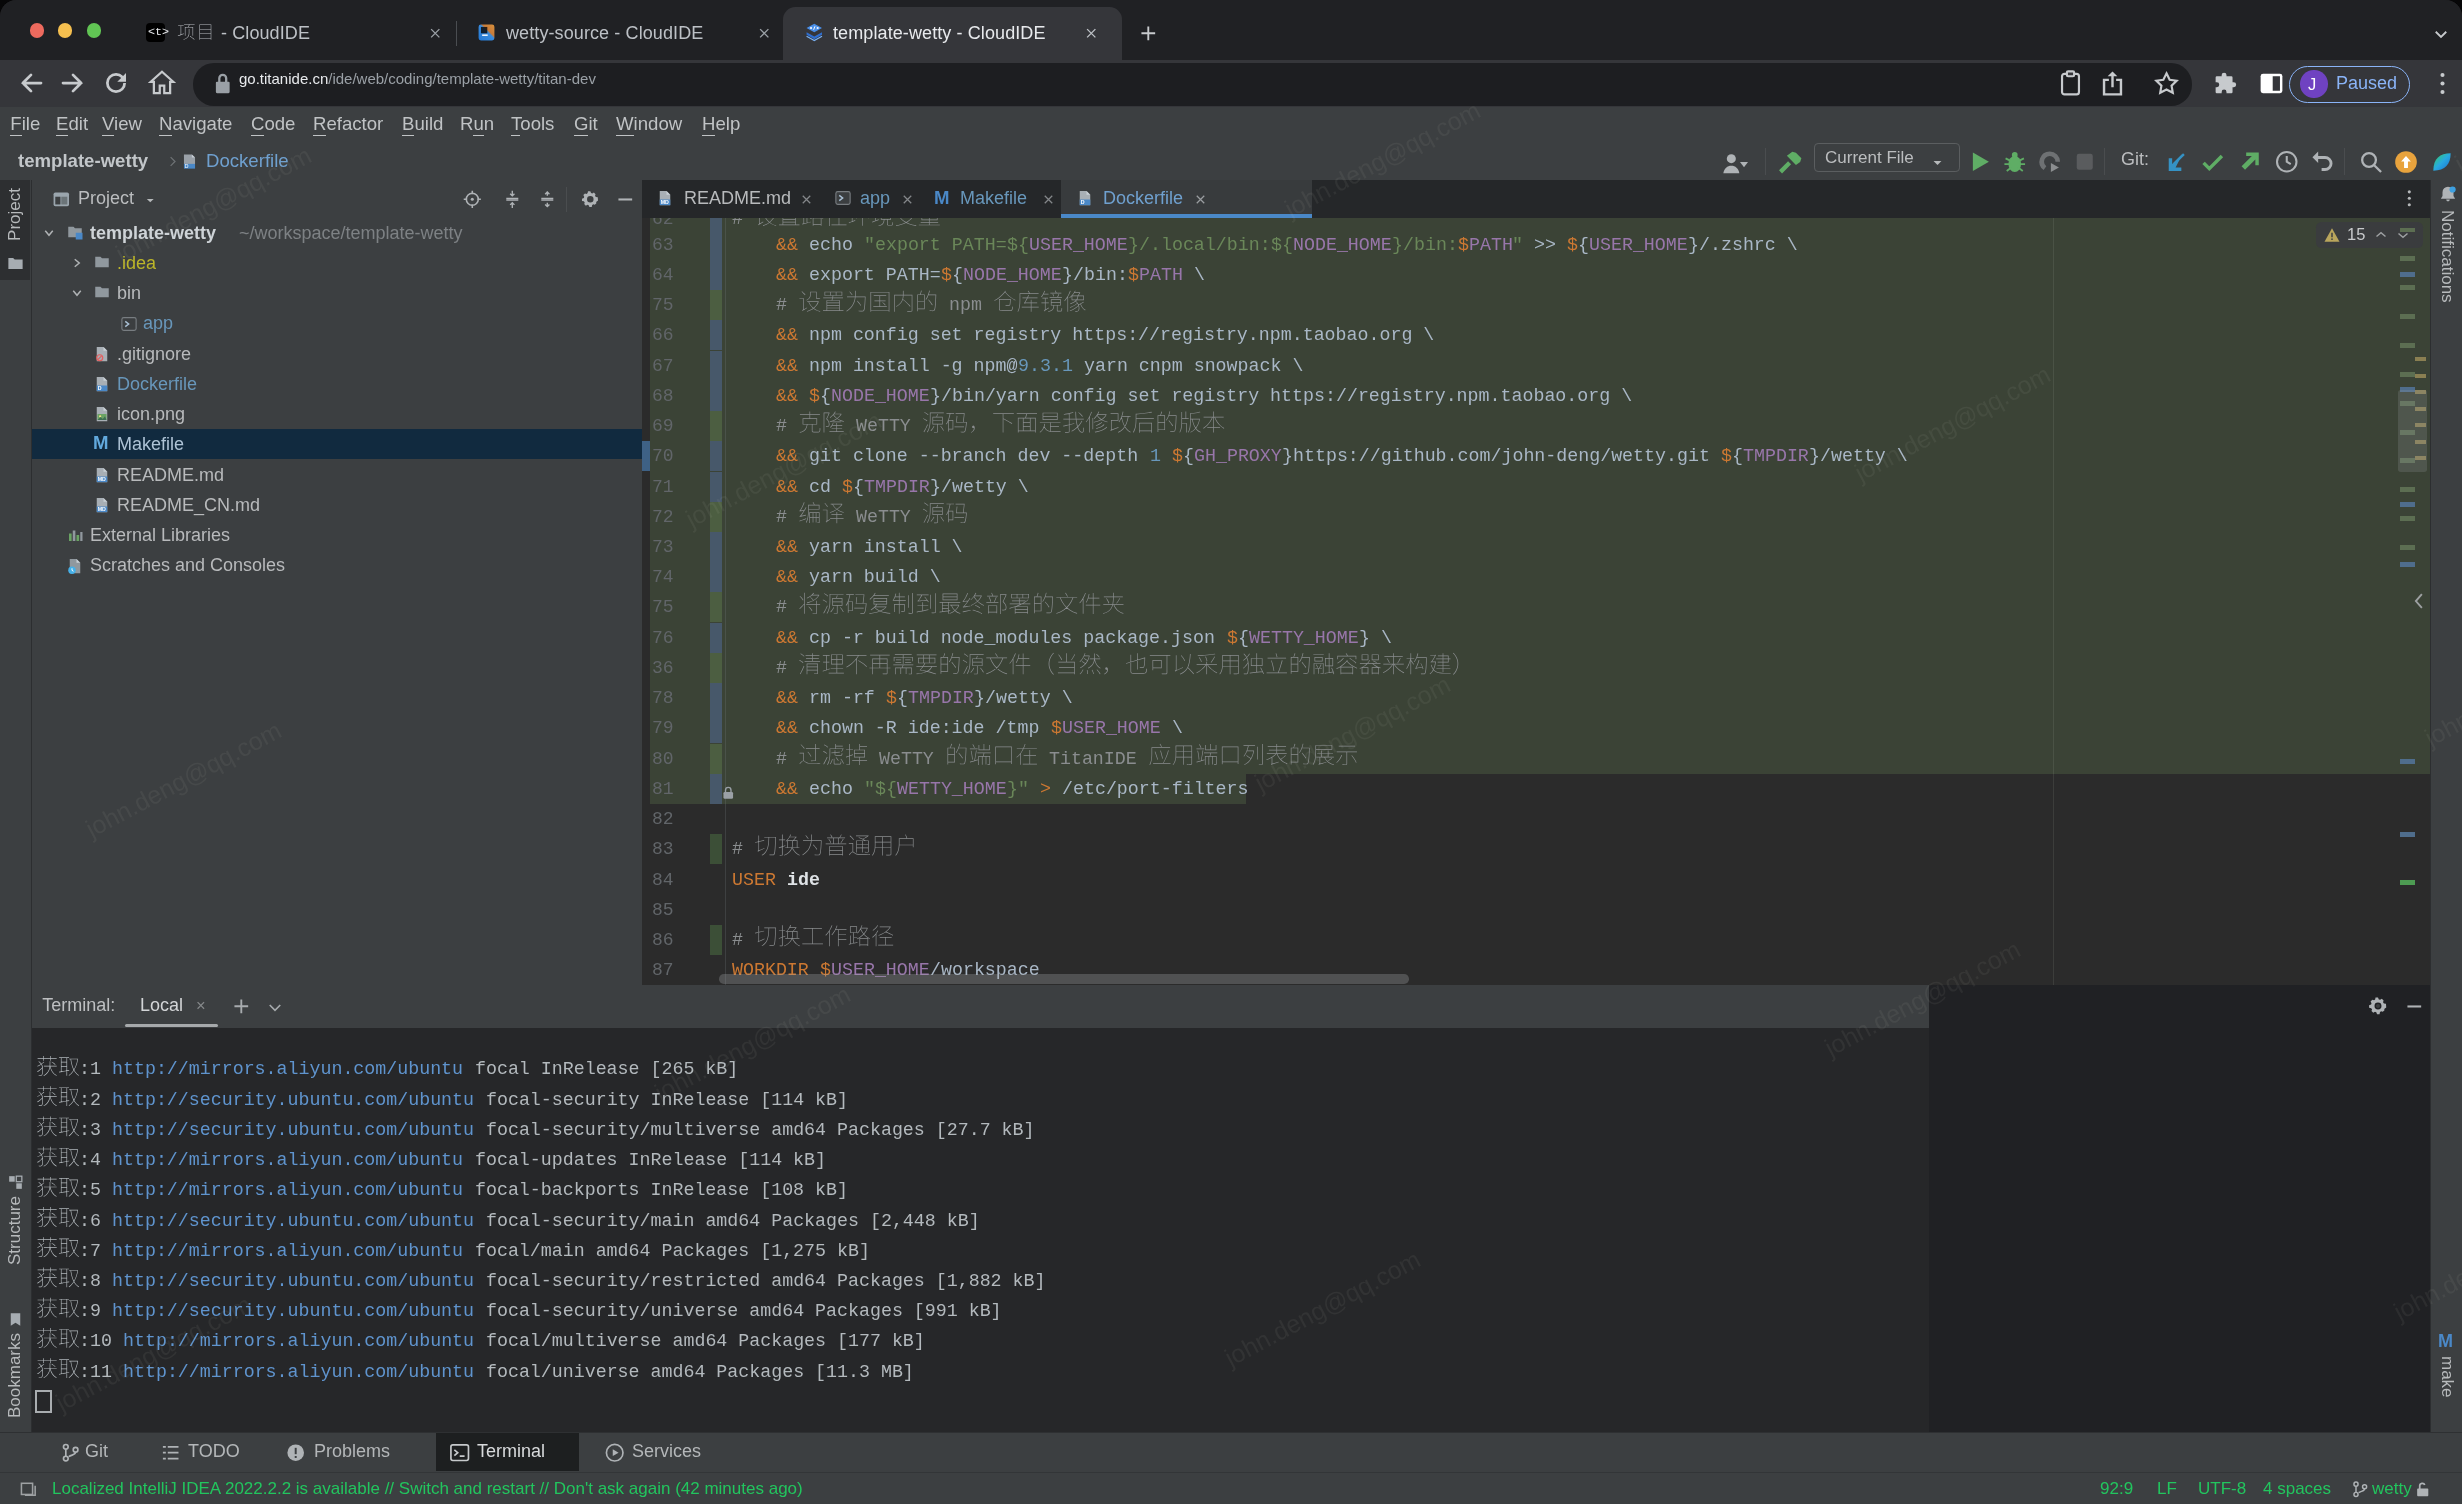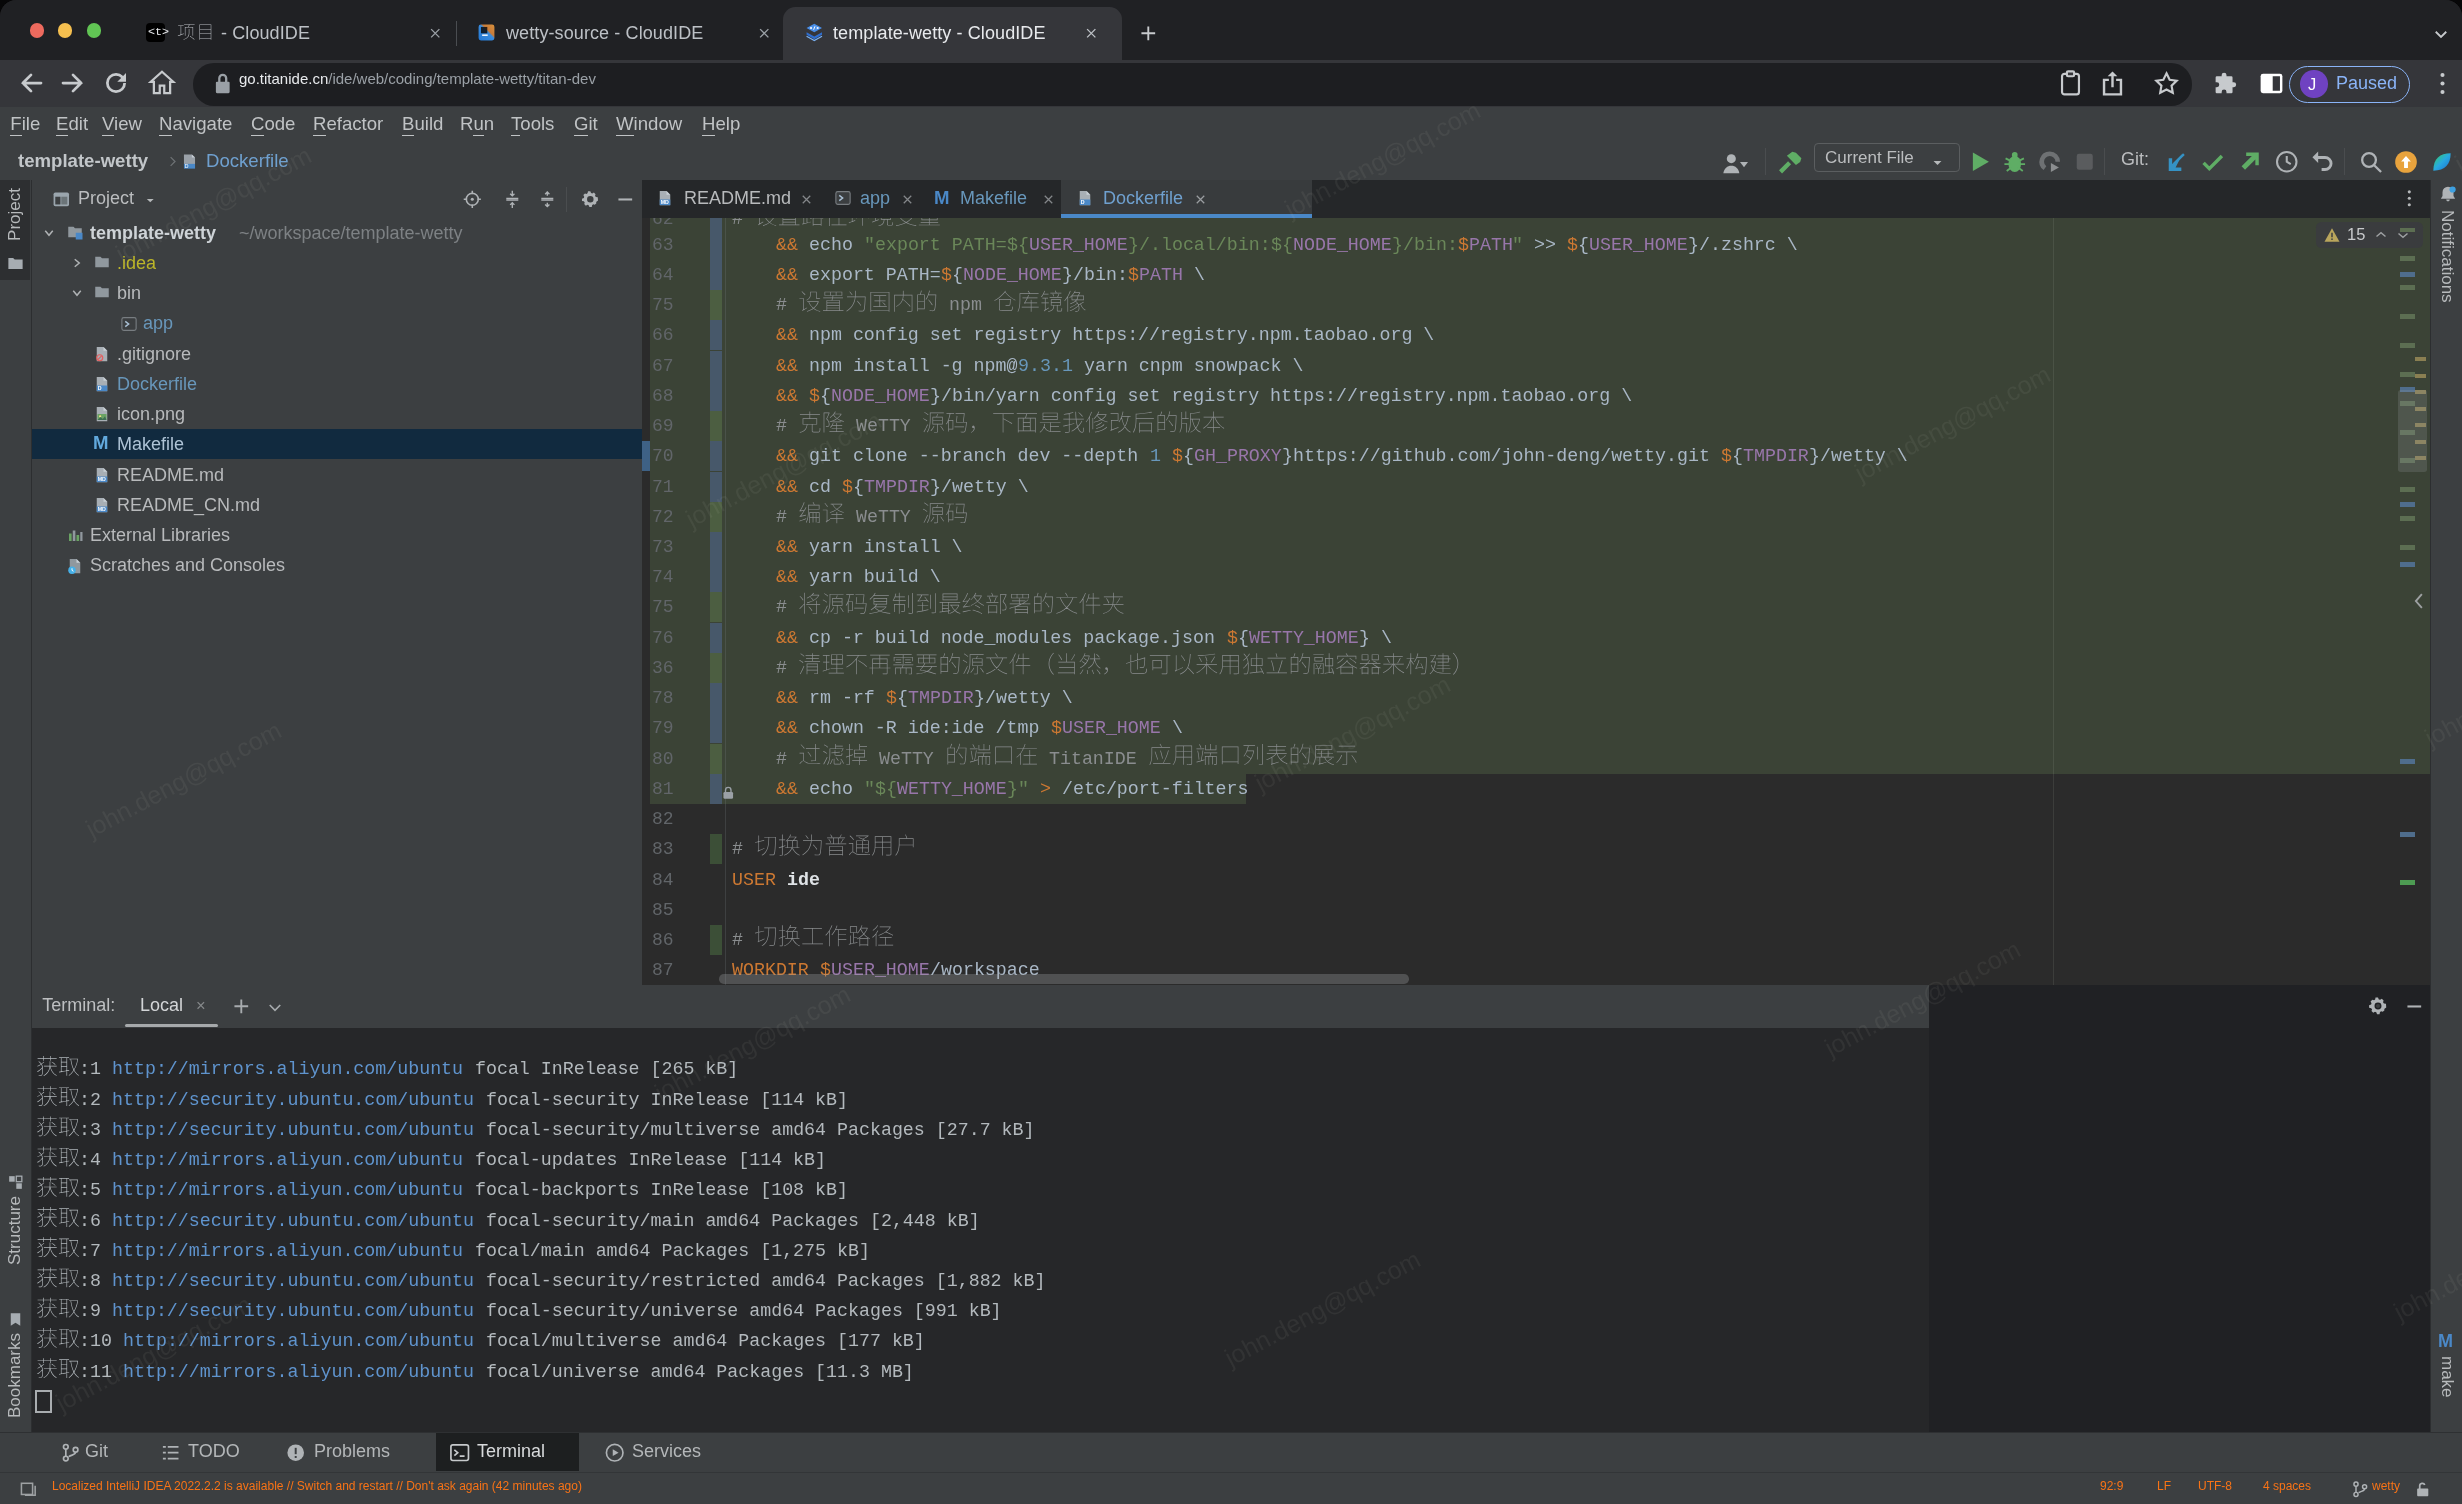--- a/index.html
+++ b/index.html
@@ -39,21 +39,21 @@
 .v{color:#9876aa;}.n{color:#6897bb}.w{color:#dfe3e6;font-weight:bold}
 .cjsvg{position:absolute;left:0;top:0;overflow:visible}
 #terminal{position:absolute;left:32px;top:985px;width:1897px;height:447px;background:#262729}
 #thead{position:absolute;left:0;top:0;width:100%;height:43px;background:#3c3f41}
 .tline{position:absolute;left:0;width:2336px;height:30px;font-family:"Liberation Mono",monospace;font-size:18.3px;line-height:30px;white-space:pre}
 .tline span{position:absolute;top:0;line-height:30px}
 .g{color:#b3b9bd}.lk{color:#5f94ce;text-underline-offset:3.4px}
 #botbar{position:absolute;left:0;top:1432px;right:0;height:40px;background:#3c3f41;border-top:1.4px solid #2e3032}
 .bitem{position:absolute;top:8.2px;font-size:18px;color:#b4b7b9;white-space:nowrap}
 #statusbar{position:absolute;left:0;top:1472px;right:0;height:32px;background:#3c3f41;border-top:1.4px solid #323537}
-.sitem{position:absolute;top:6.2px;font-size:12px;color:#f97316;white-space:nowrap}
+.sitem{position:absolute;top:6.2px;font-size:17px;color:#22c55e;white-space:nowrap}
 #wml{position:absolute;inset:0;pointer-events:none;z-index:50;overflow:hidden}
 .wm{position:absolute;font-size:25px;color:rgba(210,216,205,0.07);white-space:nowrap;transform:rotate(-28deg)}
 </style></head><body>
 <svg width="0" height="0" style="position:absolute">
     <defs>
       <symbol id="u4e0b" viewBox="0 0 1000 1000">
         <path transform="matrix(1 0 0 -1 0 880)" d="M59 756H942V726H59ZM467 746H496V-70H467ZM486 514 503 534Q552 511 604.5 483.0Q657 455 707.5 425.5Q758 396 801.5 368.5Q845 341 876 319L859 293Q828 316 784.5 344.0Q741 372 690.5 402.0Q640 432 587.5 461.0Q535 490 486 514Z"></path>
       </symbol>
       <symbol id="u4e0d" viewBox="0 0 1000 1000">
         <path transform="matrix(1 0 0 -1 0 880)" d="M74 757H925V727H74ZM571 509 590 527Q638 499 688.5 466.0Q739 433 787.0 398.0Q835 363 876.0 330.0Q917 297 945 269L925 246Q897 274 856.0 308.0Q815 342 767.5 377.5Q720 413 669.5 447.0Q619 481 571 509ZM574 749 603 737Q547 636 466.0 540.5Q385 445 286.0 364.0Q187 283 75 223Q73 226 69.0 230.0Q65 234 61.5 238.0Q58 242 55 245Q138 289 214.5 345.0Q291 401 358.5 466.5Q426 532 480.5 603.5Q535 675 574 749ZM483 592 513 621V-69H483Z"></path>

